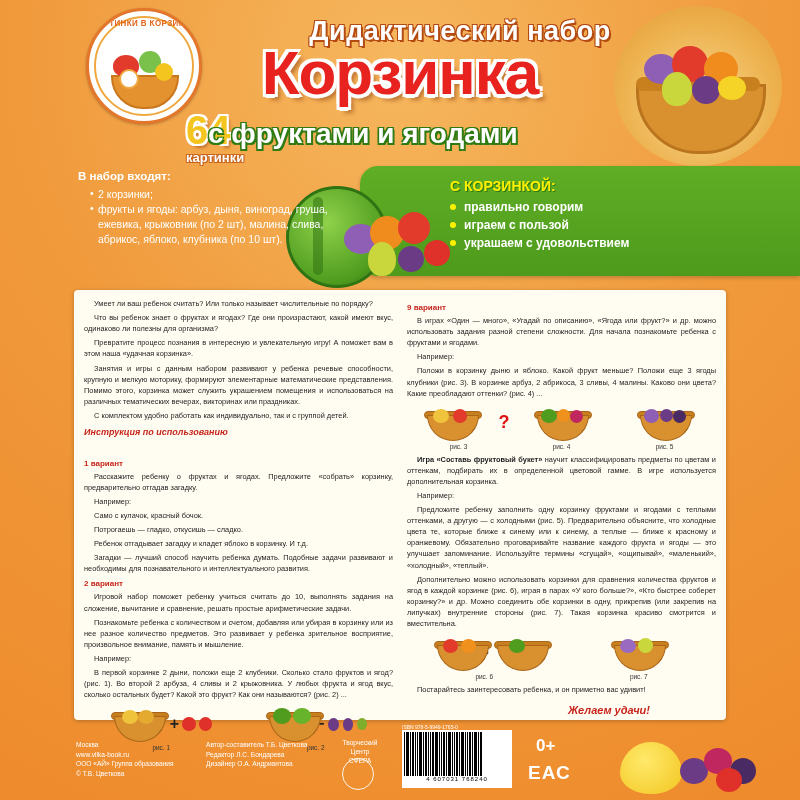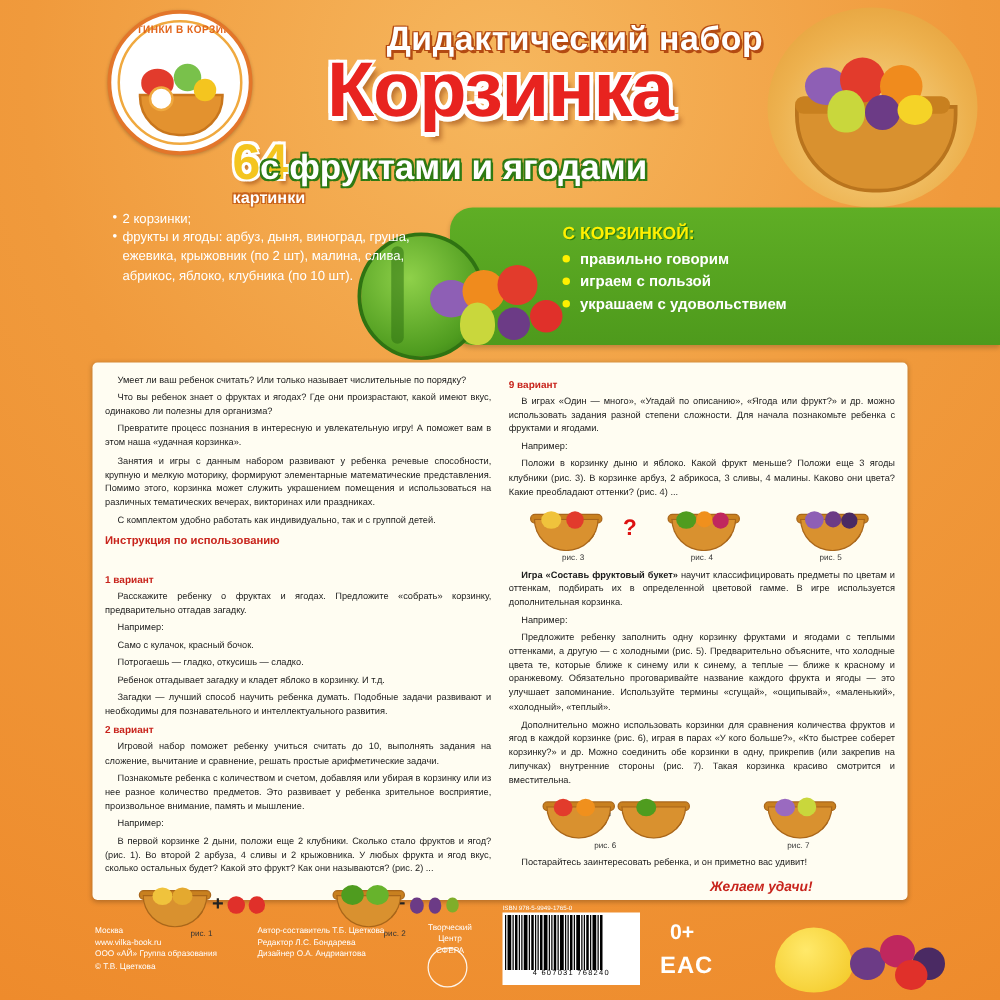--- a/index.html
+++ b/index.html
@@ -116,21 +116,21 @@
   .fruitcluster div{position:absolute;border-radius:50%;}
   
   .panel{
     position:absolute;left:74px;top:290px;width:652px;height:430px;
     background:#fffdf2;border-radius:4px;box-shadow:0 1px 4px rgba(0,0,0,.25);
     padding:8px 10px;box-sizing:border-box;
     display:flex;gap:14px;
   }
   .col{width:50%;font-size:7.4px;line-height:1.5;color:#1c1c1c;text-align:justify;}
   .col p{margin:0 0 3px 0;text-indent:10px;}
-  .h-red{color:#c8241c;font-weight:bold;font-size:9px;margin:5px 0 18px;text-indent:0;}
+  .h-red{color:#c8241c;font-weight:bold;font-size:9px;margin:5px 0 18px;text-indent:0;font-style:italic;}
   .h-red2{color:#c8241c;font-weight:bold;font-size:8px;margin:4px 0 1px;text-indent:0;}
   .b{font-weight:bold;}
   .figrow{display:flex;justify-content:space-around;align-items:flex-end;margin:6px 0 2px;}
   .fig{text-align:center;width:33%;}
   .figcap{font-size:6.5px;color:#333;margin-top:1px;}
   .bk{position:relative;width:58px;height:36px;margin:0 auto;}
   .bk .body{position:absolute;left:4px;bottom:0;width:50px;height:24px;background:#d9912f;border-radius:0 0 26px 26px;border:1.4px solid #a9661a;}
   .bk .rim{position:absolute;left:1px;bottom:22px;width:56px;height:6px;background:#c8801f;border-radius:4px;border:1.2px solid #a9661a;}
   .bk i{position:absolute;border-radius:50%;}
   .q{font-size:18px;font-weight:bold;color:#d11;}
@@ -195,20 +195,21 @@
   <div class="fruitcluster">
     <div style="left:4px;top:18px;width:34px;height:30px;background:#8e5fb5;"></div>
     <div style="left:30px;top:10px;width:34px;height:34px;background:#f08b1d;"></div>
     <div style="left:58px;top:6px;width:32px;height:32px;background:#e23b2c;"></div>
     <div style="left:28px;top:36px;width:28px;height:34px;background:#c9d73c;border-radius:50% 50% 45% 45%;"></div>
     <div style="left:58px;top:40px;width:26px;height:26px;background:#6c3b86;"></div>
     <div style="left:84px;top:34px;width:26px;height:26px;background:#e0302a;"></div>
   </div>
 
   <div class="infoL">
+    <div class="ttl">В набор входят:</div>
     <ul>
       <li>2 корзинки;</li>
       <li>фрукты и ягоды: арбуз, дыня, виноград, груша, ежевика, крыжовник (по 2 шт), малина, слива, абрикос, яблоко, клубника (по 10 шт).</li>
     </ul>
   </div>
 
   <div class="infoR">
     <div class="ttl">С КОРЗИНКОЙ:</div>
     <ul>
       <li>правильно говорим</li>

